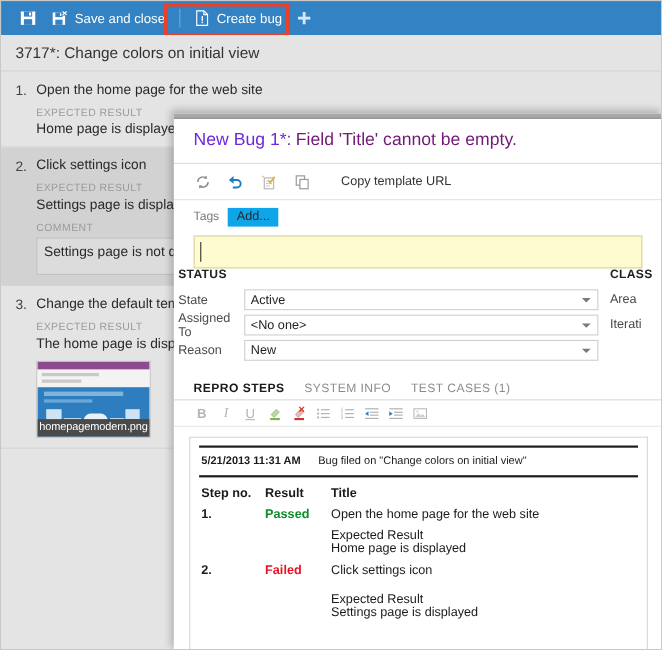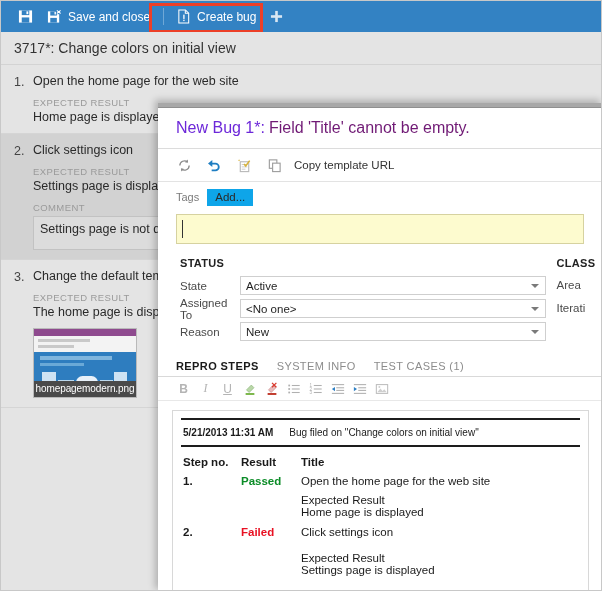--- a/index.html
+++ b/index.html
@@ -166,21 +166,21 @@
     display: flex; align-items: center;
     padding-left: 12px;
     border-bottom: 1px solid #e3e3e3;
     gap: 2px;
   }
   .tool-ico {
     width: 28px; height: 26px;
     display: flex; align-items: center; justify-content: center;
   }
   .tool-txt {
-    margin-left: 4px;
+    margin-left: 20px;
     font-size: 11.5px; color: #333;
   }
 
   .dlg-tags {
     height: 30px;
     display: flex; align-items: center;
     padding-left: 18px;
     gap: 8px;
   }
   .tags-lbl { font-size: 11px; color: #7b7b7b; }
@@ -197,22 +197,21 @@
     border: 1px solid #d6d2a0;
     position: relative;
   }
   .caret {
     position: absolute; left: 5px; top: 5px;
     width: 1px; height: 18px; background: #333;
   }
 
   .section-row {
     display: flex;
-    margin-top: 13px;
-    padding-left: 22px;
+    padding-left: 4px;
   }
   .sec-col-left { width: 394px; }
   .sec-col-right { width: 60px; padding-left: 10px; }
   .sec-head {
     font-size: 11px; font-weight: bold;
     color: #222; letter-spacing: .3px;
     margin-bottom: 7px;
   }
   .field-row {
     display: flex; align-items: center;

